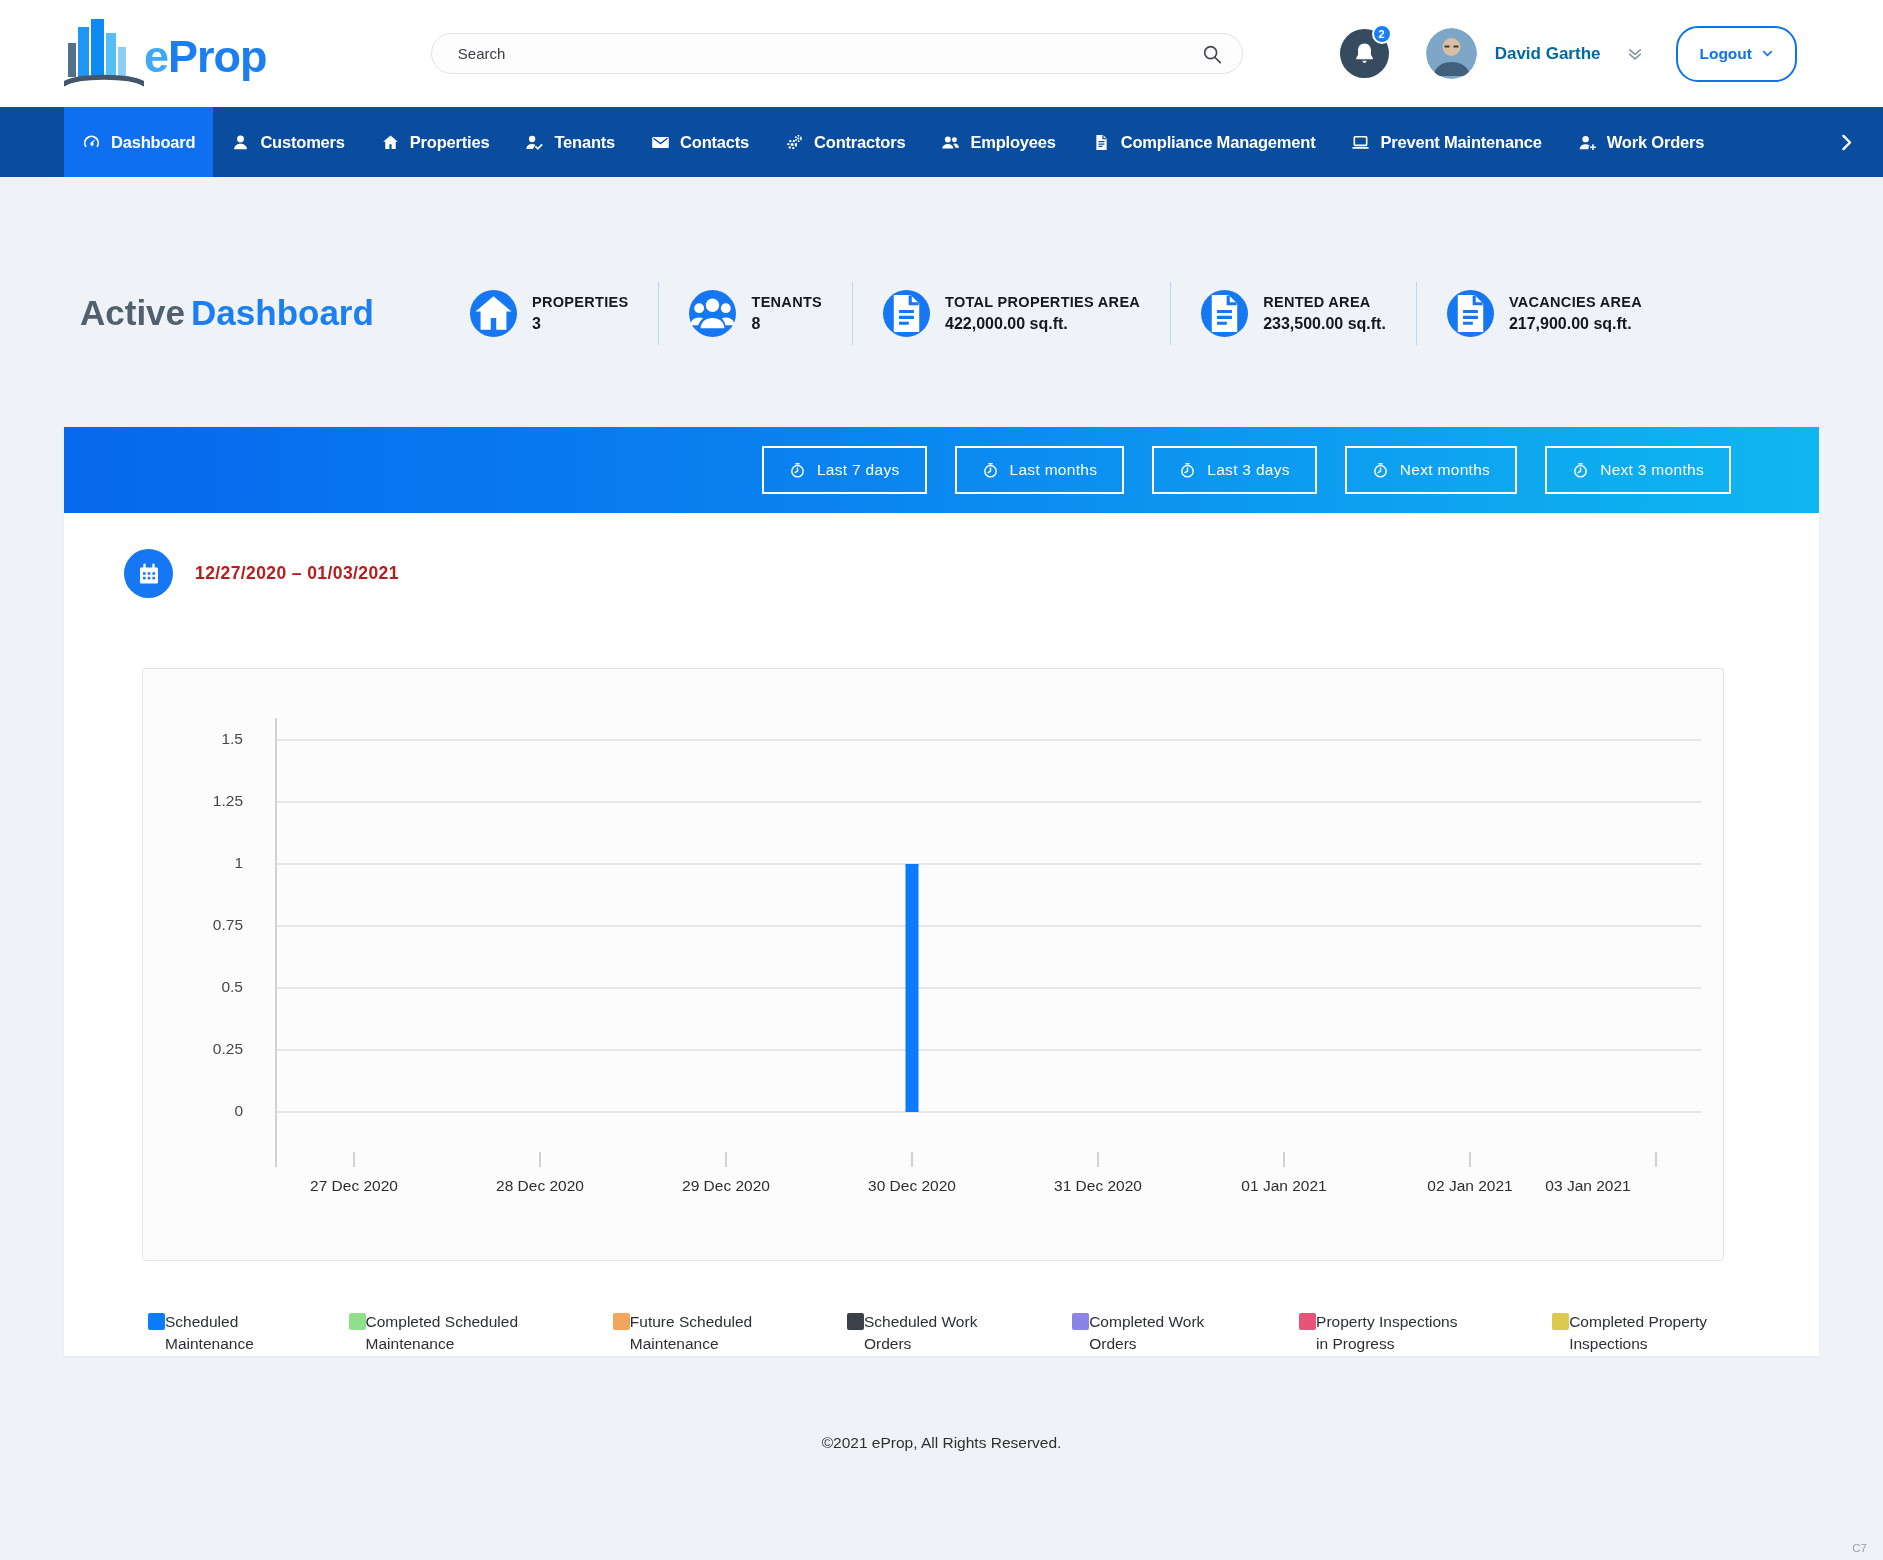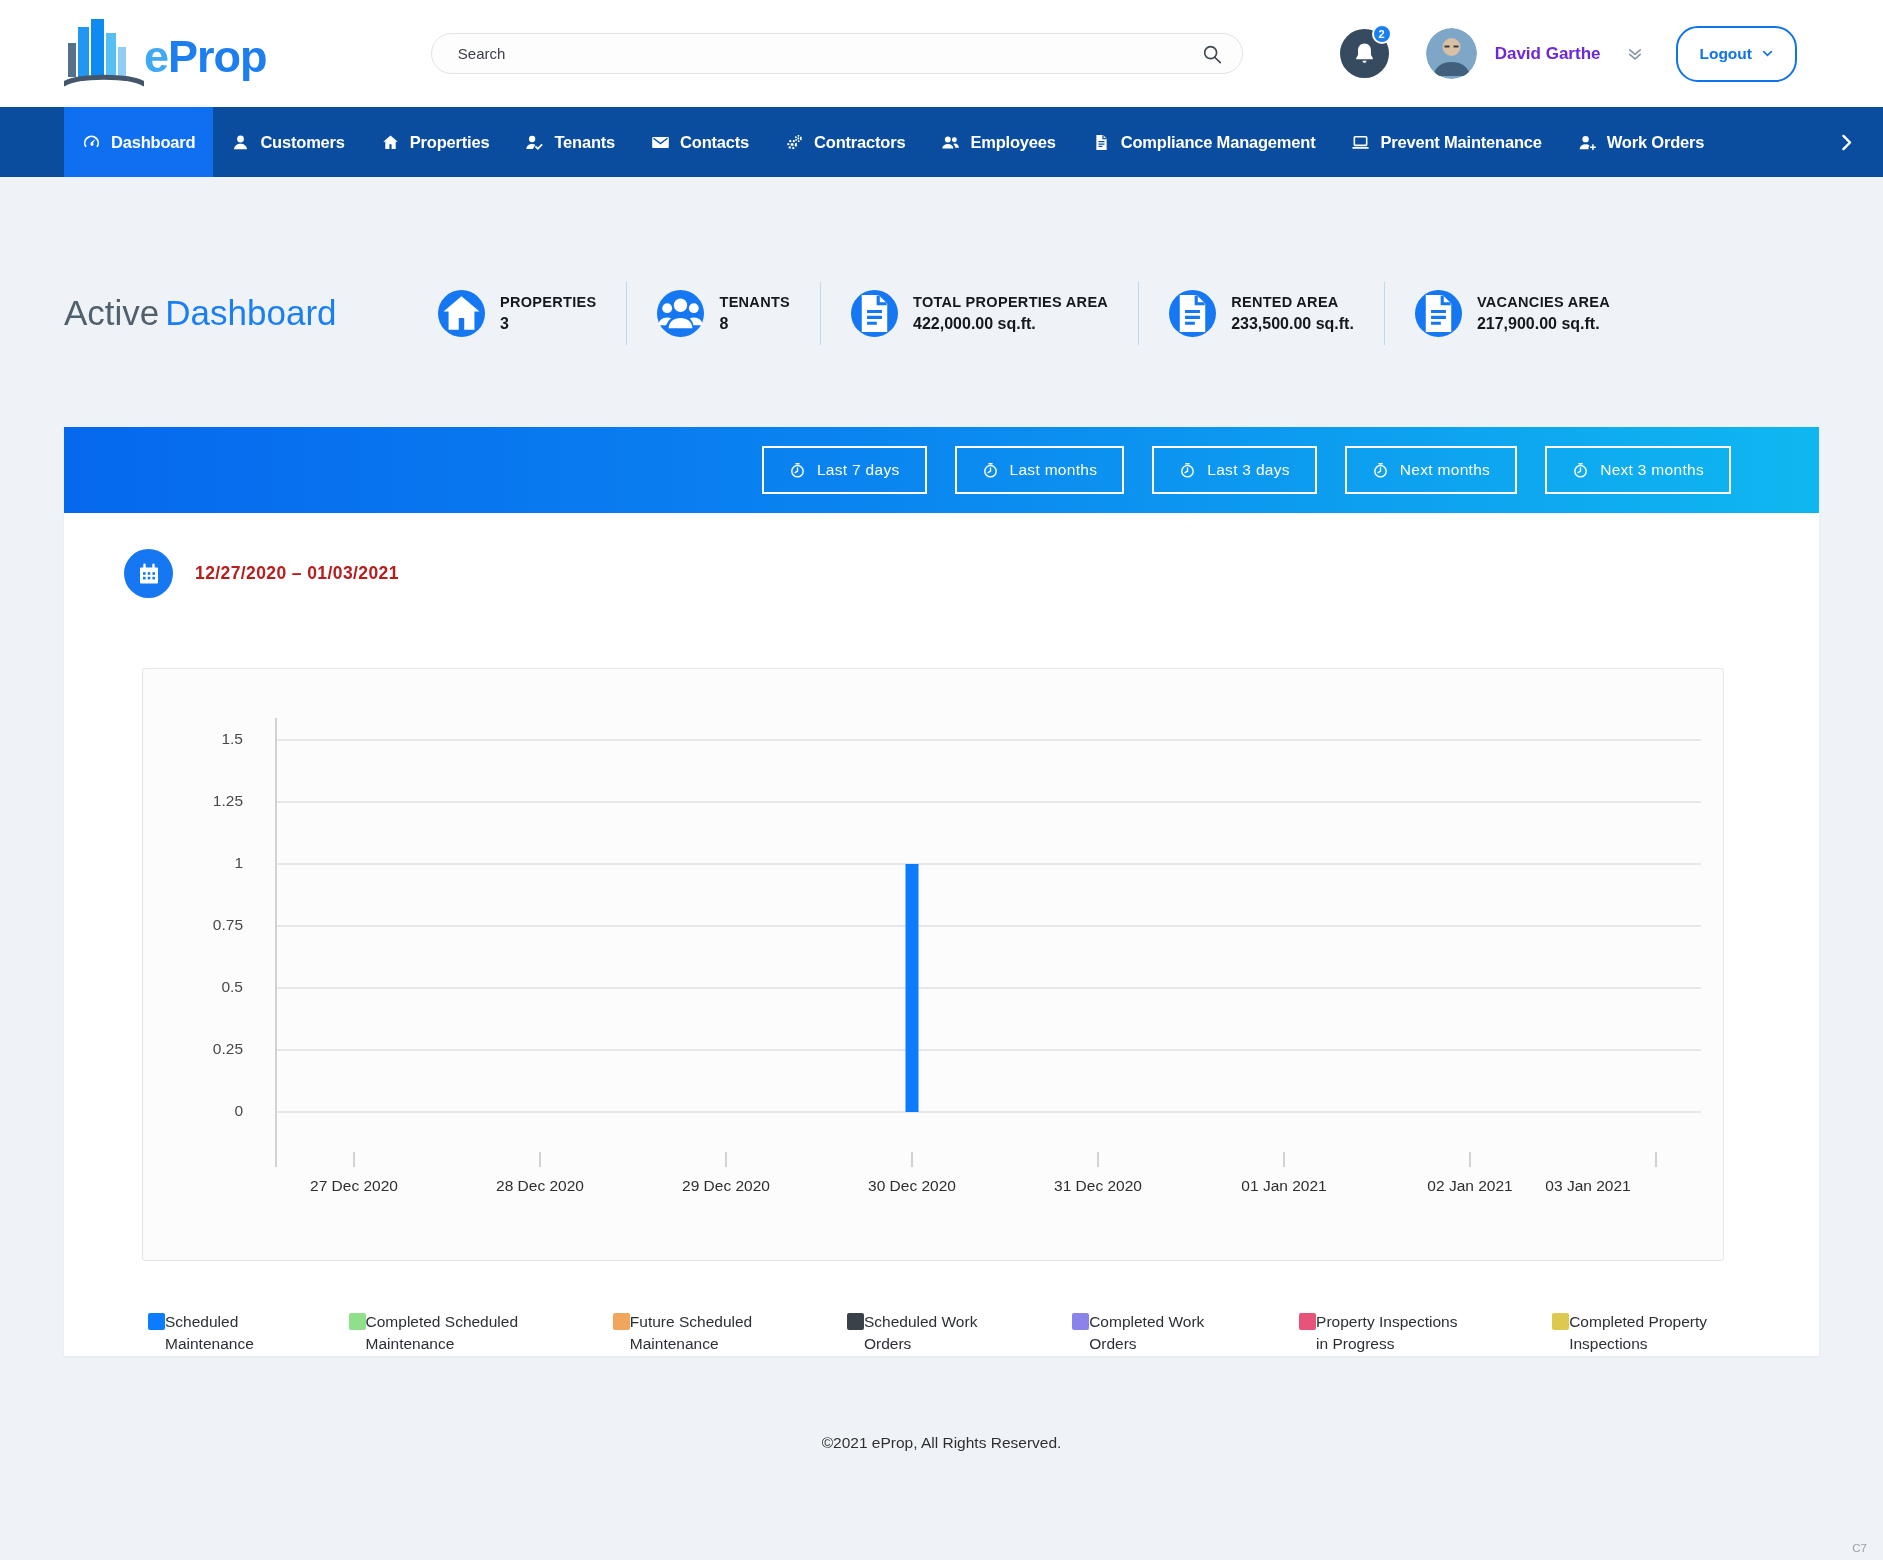--- a/index.html
+++ b/index.html
@@ -27,39 +27,39 @@
   .hdr-right { display:flex; align-items:center; flex:0 0 auto; margin-left:30px; }
   .bell-wrap { position:relative; width:49px; height:49px; border-radius:50%;
     background:#364a60; display:flex; align-items:center; justify-content:center; cursor:pointer; }
   .bell-wrap svg { width:25px; height:25px; color:#fff; }
   .badge { position:absolute; top:-5px; right:-3px; min-width:20px; height:20px;
     border-radius:10px; background:#1b7ff2; border:2px solid #fff; color:#fff;
     font-size:11px; font-weight:700; display:flex; align-items:center; justify-content:center;
     padding:0 4px; }
   .avatar { width:51px; height:51px; border-radius:50%; overflow:hidden; margin-left:37px;
     cursor:pointer; flex:0 0 auto; }
-  .user-name { margin-left:18px; font-size:17px; font-weight:700; color:#6d28d9; cursor:pointer; }
+  .user-name { margin-left:18px; font-size:17px; font-weight:700; color:#0369a1; cursor:pointer; }
   .dbl-chevron { margin-left:26px; width:18px; height:18px; color:#8a97a5; cursor:pointer; }
   .logout-btn { margin-left:32px; height:56px; padding:0 21px; border-radius:22px;
     border:2px solid #0f74ea; background:#fff; color:#0f74ea; font-size:15.5px;
     font-weight:700; display:flex; align-items:center; gap:9px; cursor:pointer; font-family:inherit; }
   .logout-btn svg { width:13px; height:13px; }
   
   .navbar { height:70px; background:#0a4d9e; display:flex; align-items:stretch; }
   .nav-list { display:flex; padding-left:64px; }
   .nav-item { display:flex; align-items:center; gap:10px; padding:0 18px; color:#fff;
     font-size:16.5px; font-weight:700; cursor:pointer; white-space:nowrap; letter-spacing:-0.2px; }
   .nav-item.active { background:#0e6ff0; }
   .nav-icon { width:19px; height:19px; color:#fff; flex:0 0 auto; display:flex; }
   .nav-icon svg { width:100%; height:100%; }
   .nav-more { margin-left:auto; display:flex; align-items:center; padding:0 26px; color:#fff; cursor:pointer; }
   .nav-more svg { width:21px; height:21px; }
   
   .stats-row { margin:90px 64px 0; height:92px; display:flex; align-items:center; }
-  .page-title { margin:0; font-size:35px; font-weight:400; width:332px; flex:0 0 auto; }
+  .page-title { margin:16px; font-size:35px; font-weight:700; width:332px; flex:0 0 auto; }
   .pt-a { color:#52606e; } .pt-b { color:#1b7ff2; margin-left:6px; }
   .stats-list { display:flex; align-items:center; margin-left:12px; }
   .stat { display:flex; align-items:center; padding:8px 30px; }
   .stat + .stat { border-left:1px solid #bed8f0; }
   .stat-icon { width:47px; height:47px; border-radius:50%; background:#1677f3; color:#fff;
     display:flex; align-items:center; justify-content:center; flex:0 0 auto; }
   .stat-icon svg { width:25px; height:25px; }
   .stat-info { margin-left:15px; }
   .stat-label { font-size:14.5px; font-weight:700; color:#15191d; letter-spacing:0.3px; }
   .stat-value { font-size:16px; font-weight:700; color:#15191d; margin-top:5px; }

